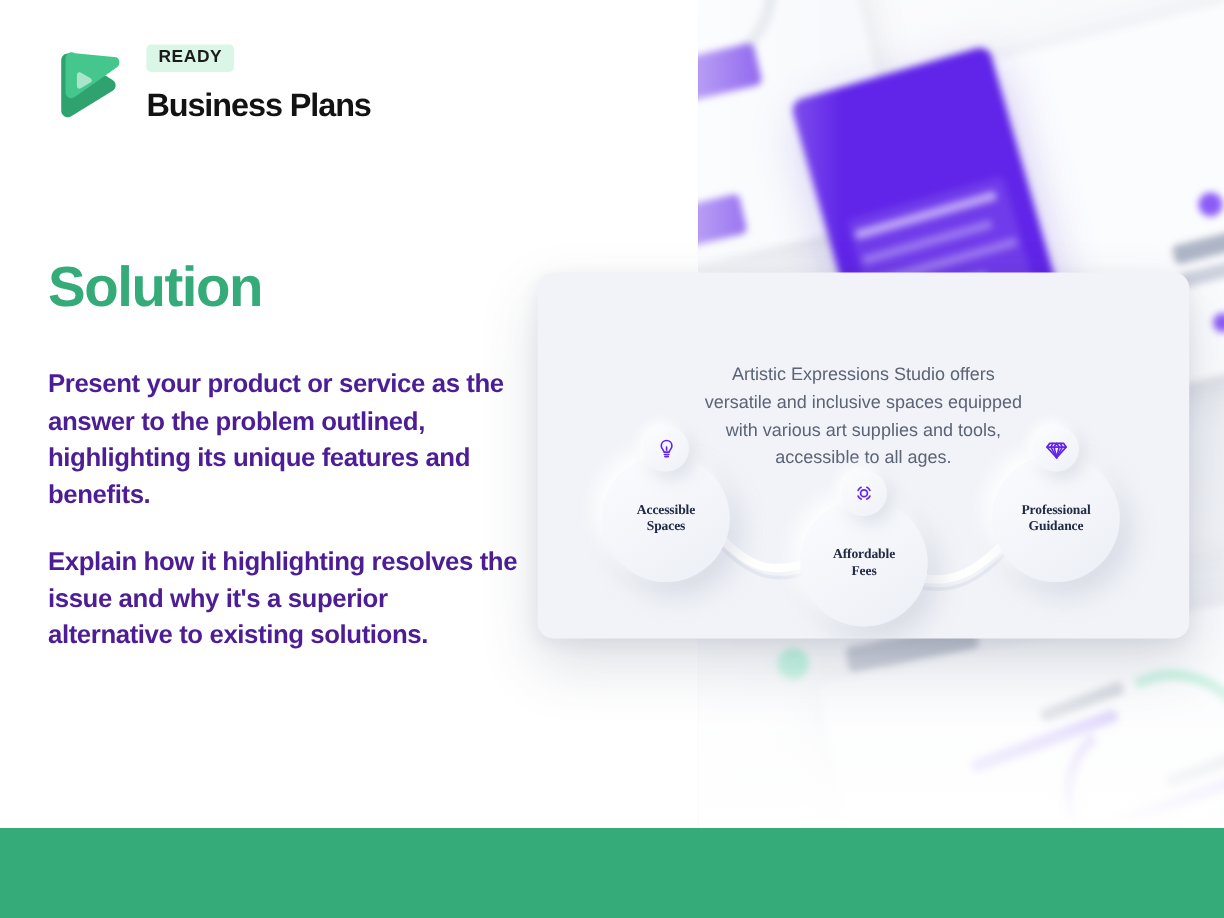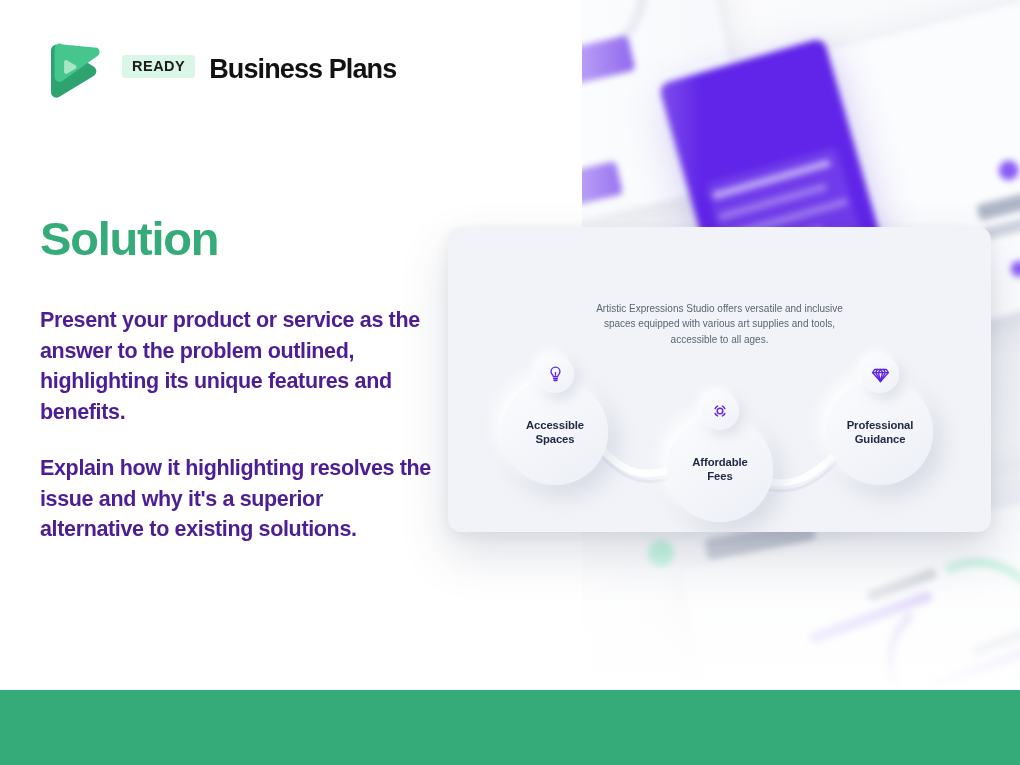--- a/index.html
+++ b/index.html
@@ -182,21 +182,21 @@
     background: radial-gradient(closest-side, rgba(255,255,255,0.95), rgba(255,255,255,0));
     pointer-events: none;
   }
 
   
   .logo-row {
     position: absolute; left: 40px; top: 36px;
     display: flex; align-items: center; gap: 14px;
   }
   .logo-mark { width: 68px; height: 68px; flex: 0 0 68px; }
-  .logo-text { display: flex; flex-direction: row; gap: 14px; }
+  .logo-text { display: flex; flex-direction: column; gap: 14px; }
   .ready-badge {
     align-self: flex-start;
     background: #d9f6e6;
     color: #1b1b1b;
     font-size: 14.5px;
     font-weight: 700;
     letter-spacing: 0.5px;
     padding: 3px 10px 4px 10px;
     border-radius: 4px;
   }
@@ -233,28 +233,28 @@
   }
   .sol-title {
     position: absolute; left: 0; top: 31px; width: 100%;
     text-align: center;
     font-size: 30px; font-weight: 700; color: #6125e9;
     letter-spacing: 0.2px;
   }
   .sol-sub {
     position: absolute; left: 50%; top: 74px; width: 268px;
     margin-left: -134px; text-align: center;
-    font-size: 10px; color: #5b6475; line-height: 1.54;
+    font-size: 15px; color: #5b6475; line-height: 1.54;
   }
 
   
   .connector { position: absolute; left: 0; top: 0; width: 543px; height: 305px; }
 
   
-  .node { position: absolute; }
+  .node { position: absolute; font-family: Liberation Serif, serif; }
   .node-ball {
     position: absolute; border-radius: 50%;
     background: linear-gradient(145deg, #fbfcfe 0%, #eceff6 100%);
     box-shadow: -7px -7px 16px rgba(255,255,255,0.95),
                  9px 11px 22px rgba(150,158,180,0.28);
     display: flex; align-items: center; justify-content: center;
     text-align: center;
   }
   .node-label {
     font-size: 11.3px; font-weight: 700; color: #222b45;

